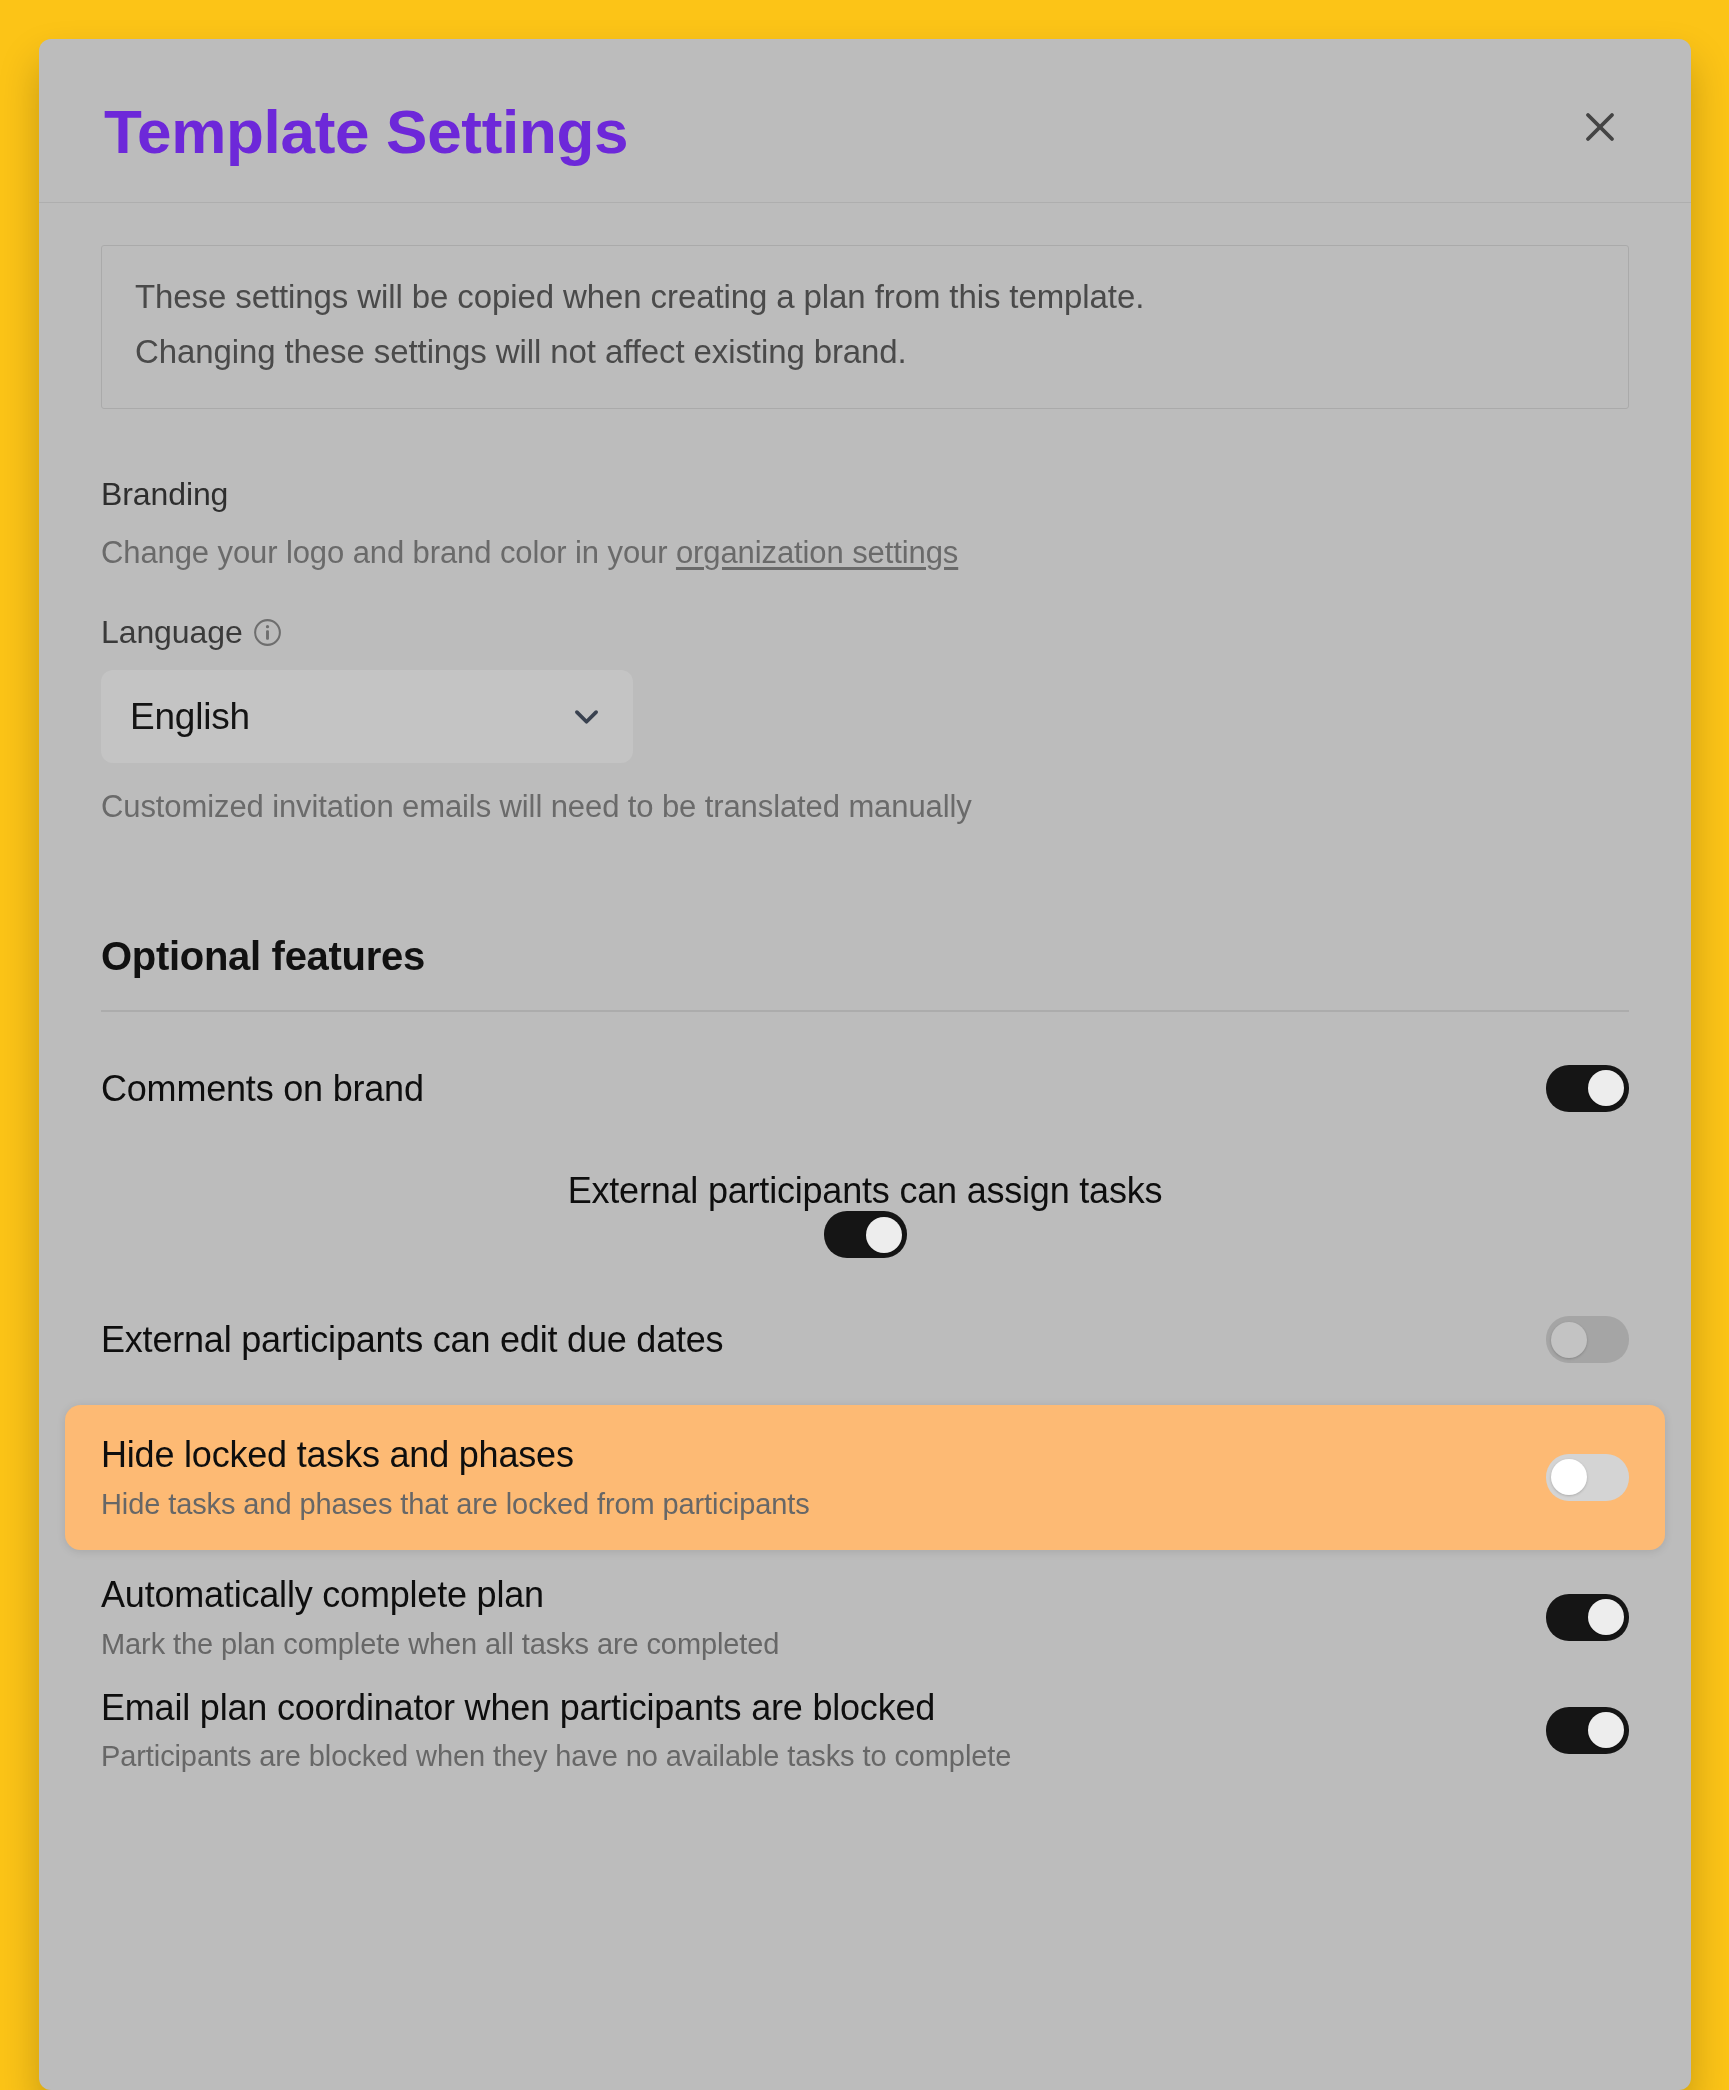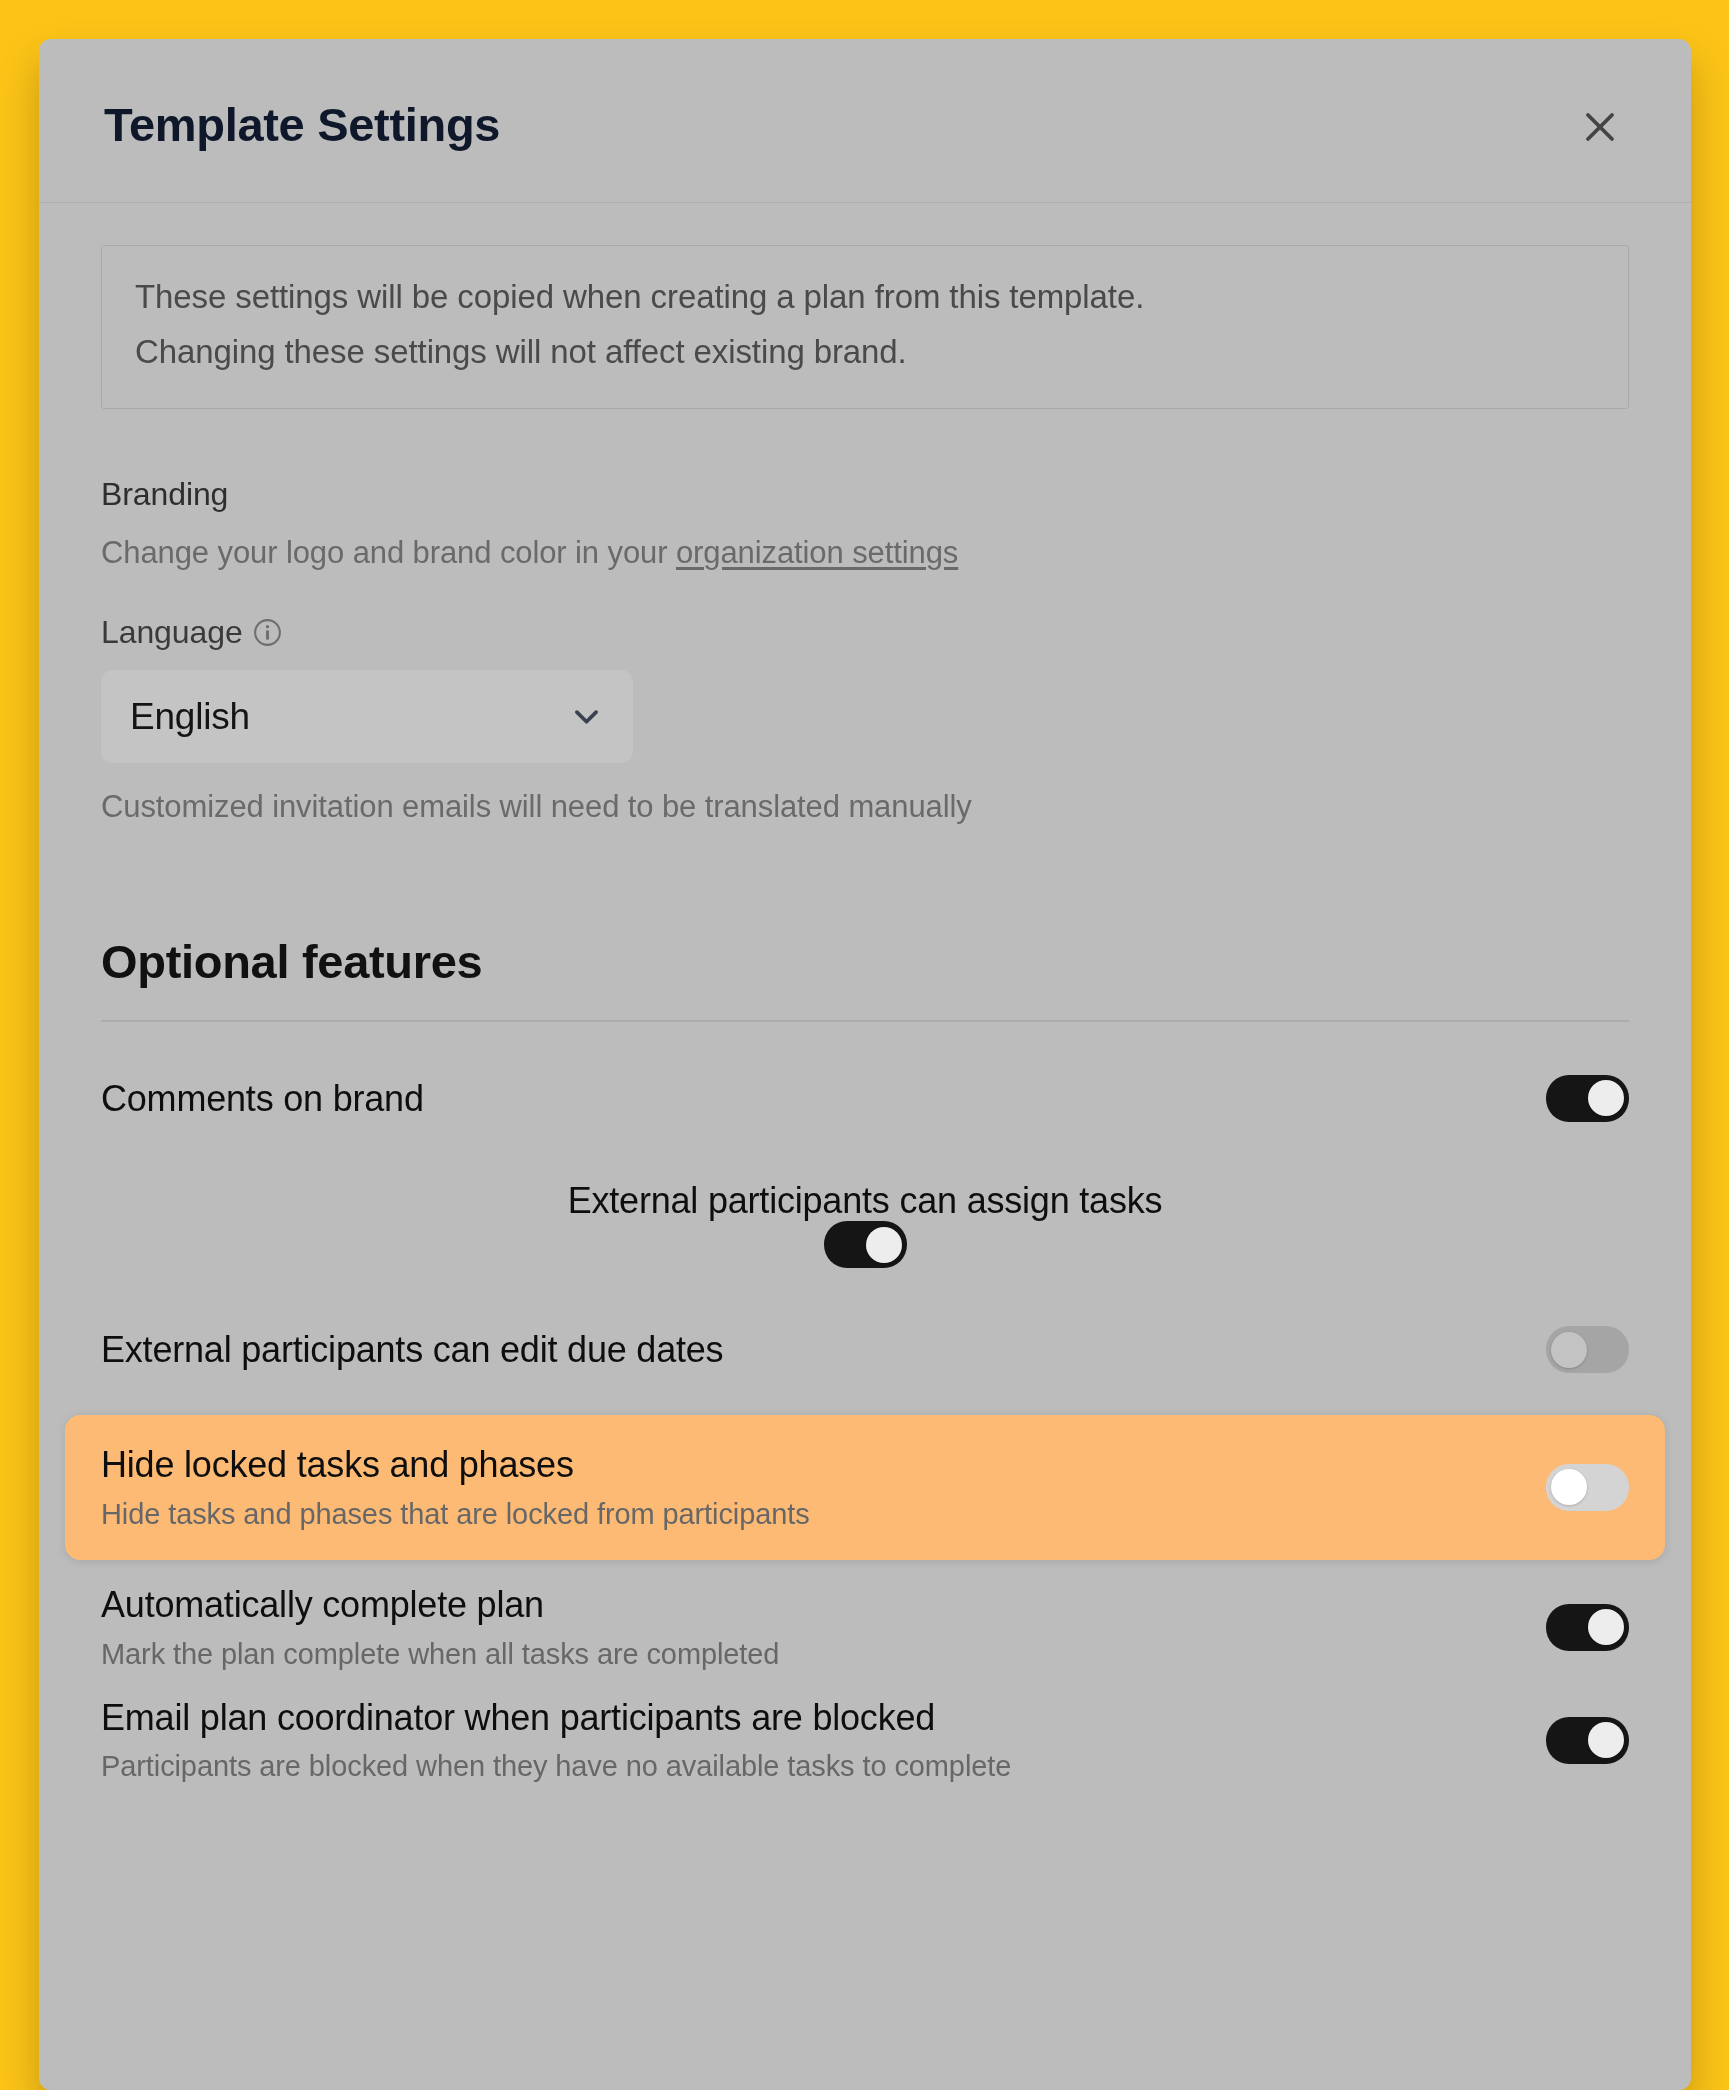--- a/index.html
+++ b/index.html
@@ -31,23 +31,23 @@
   
   #modal-header {
     position: relative;
     height: 164px;
     border-bottom: 1.7px solid #AEAEAE;
   }
   #modal-title {
     position: absolute;
     left: 65px;
     top: 62px;
-    font-size: 47px;
+    font-size: 62px;
     font-weight: 700;
-    color: #0f172a;
+    color: #6d28d9;
     letter-spacing: -0.3px;
     line-height: 1;
     text-align: right;
   }
   #close-button {
     position: absolute;
     right: 67px;
     top: 88px;
     width: 48px;
     height: 48px;
@@ -143,21 +143,21 @@
   #organization-settings-link {
     color: #6A6A6A;
     text-decoration: underline;
     text-underline-offset: 3.5px;
     cursor: pointer;
   }
 
   
   #optional-features-section { margin-top: 109px; }
   #optional-features-heading {
-    font-size: 47px;
+    font-size: 40px;
     font-weight: 700;
     color: #111111;
     letter-spacing: -0.3px;
   }
   #optional-features-divider {
     margin-top: 31px;
     height: 1.7px;
     background: #ACACAC;
     width: 100%;
   }

